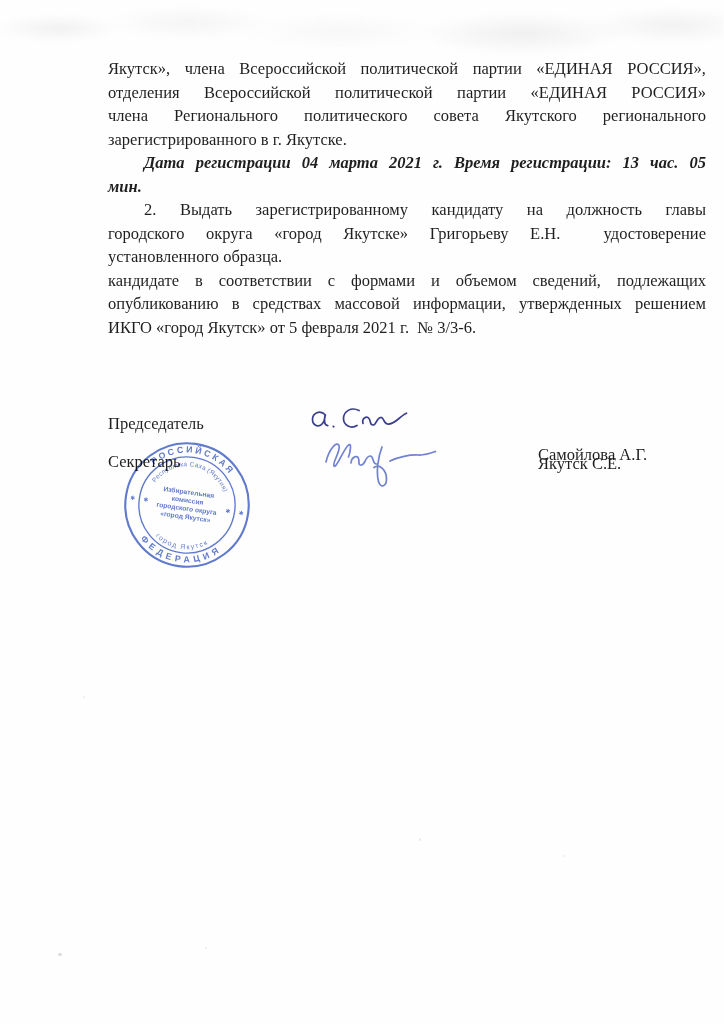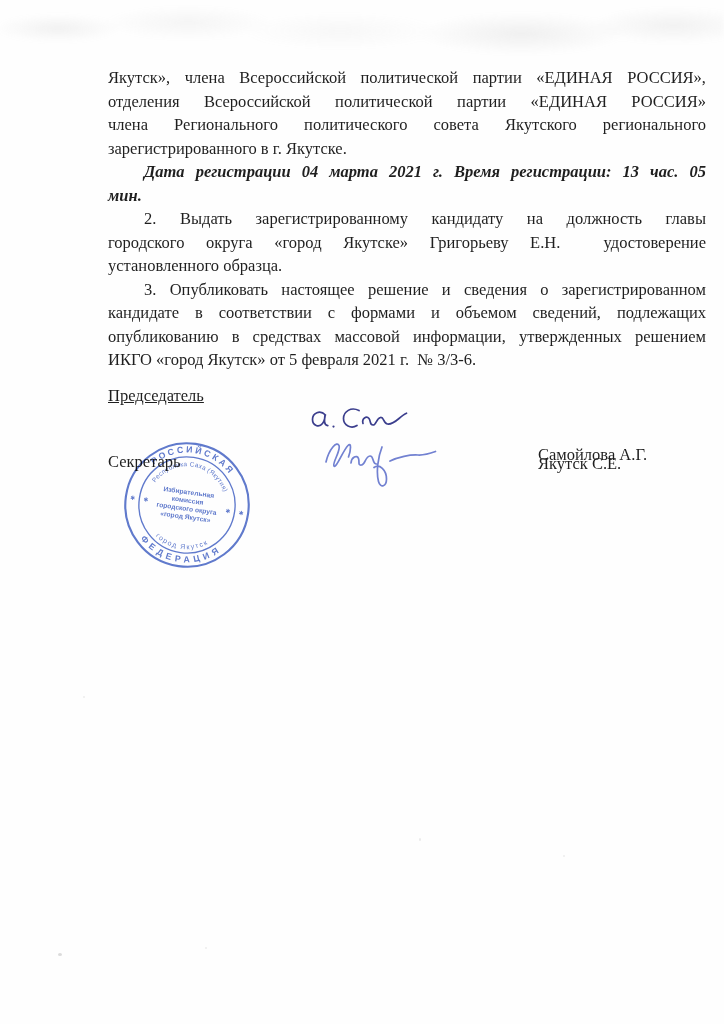--- a/index.html
+++ b/index.html
@@ -25,30 +25,30 @@
     pointer-events:none;
   }
   .speck{position:absolute;border-radius:50%;background:rgba(130,130,130,.28);filter:blur(.7px);}
   .speck.s1{left:58px;top:953px;width:4px;height:3px;}
   .speck.s2{left:205px;top:947px;width:2px;height:2px;opacity:.5;}
   .speck.s3{left:419px;top:838px;width:2px;height:3px;opacity:.6;}
   .speck.s4{left:83px;top:696px;width:2px;height:2px;opacity:.5;}
   .speck.s5{left:563px;top:855px;width:2px;height:2px;opacity:.5;}
 
   .text-block{
-    position:absolute;left:108px;top:66px;width:598px;
+    position:absolute;left:108px;top:57px;width:598px;
     font-size:16.5px;line-height:23.5px;
   }
   .ln{text-align:justify;text-align-last:justify;white-space:pre-wrap;}
   .ln.last{text-align-last:left;}
   .ln.indent{text-indent:36px;}
   .ln.bi{font-weight:bold;font-style:italic;}
 
   .sig-label{position:absolute;font-size:16.5px;line-height:23.5px;}
-  .lbl-chair{left:108px;top:384px;text-decoration:underline;}
+  .lbl-chair{left:108px;top:412px;}
   .name-chair{left:538px;top:431px;margin-top:12px;}
   .lbl-secr{left:108px;top:450px;text-align:center;}
   .name-secr{left:538px;top:452px;}
 
   .sig{position:absolute;mix-blend-mode:multiply;}
   .sig-1{left:306px;top:402px;width:112px;height:42px;color:var(--sig1_ink,#3b3e8e);}
   .sig-2{left:318px;top:436px;width:124px;height:56px;color:var(--sig2_ink,#7282d2);}
   .sig path{fill:none;stroke:currentColor;stroke-width:1.7;stroke-linecap:round;stroke-linejoin:round;}
   .sig .dot{fill:currentColor;stroke:none;}
 
@@ -83,21 +83,20 @@
   <div class="text-block">
     <div class="ln">Якутск», члена Всероссийской политической партии «ЕДИНАЯ РОССИЯ»,</div>
     <div class="ln">отделения Всероссийской политической партии «ЕДИНАЯ РОССИЯ»</div>
     <div class="ln">члена Регионального политического совета Якутского регионального</div>
     <div class="ln last">зарегистрированного в г. Якутске.</div>
     <div class="ln bi indent">Дата регистрации 04 марта 2021 г. Время регистрации: 13 час. 05</div>
     <div class="ln bi last">мин.</div>
     <div class="ln indent">2. Выдать зарегистрированному кандидату на должность главы</div>
     <div class="ln">городского округа «город Якутске» Григорьеву Е.Н.  удостоверение</div>
     <div class="ln last">установленного образца.</div>
-    <div class="ln indent">3. Опубликовать настоящее решение и сведения о зарегистрированном</div>
     <div class="ln">кандидате в соответствии с формами и объемом сведений, подлежащих</div>
     <div class="ln">опубликованию в средствах массовой информации, утвержденных решением</div>
     <div class="ln last">ИКГО «город Якутск» от 5 февраля 2021 г.  № 3/3-6.</div>
   </div>
 
   <div class="sig-label lbl-chair">Председатель</div>
   <div class="sig-label name-chair">Самойлова А.Г.</div>
   <div class="sig-label lbl-secr">Секретарь</div>
   <div class="sig-label name-secr">Якутск С.Е.</div>
 

